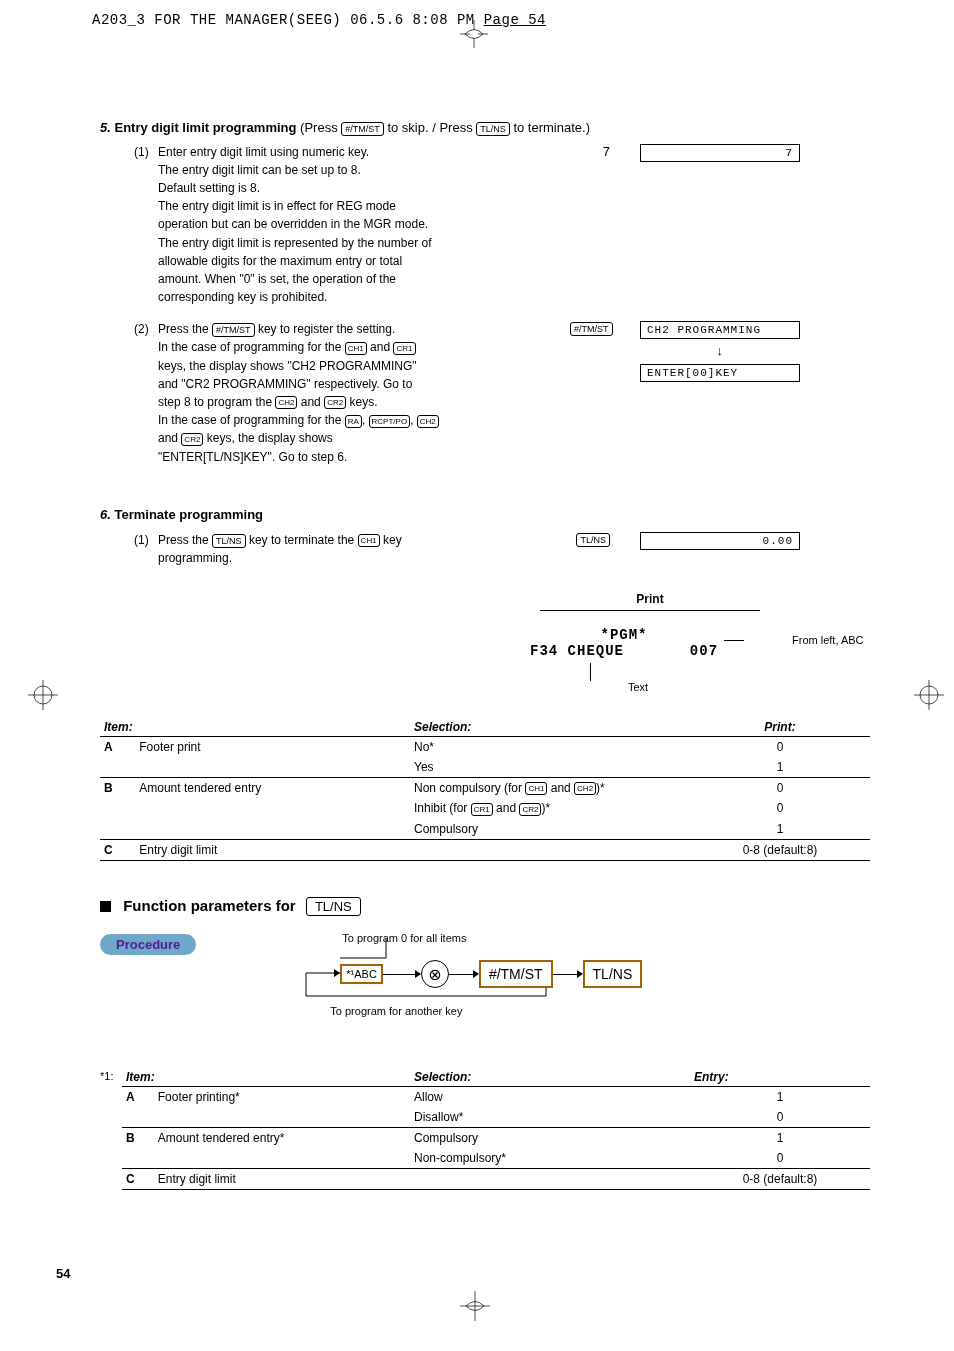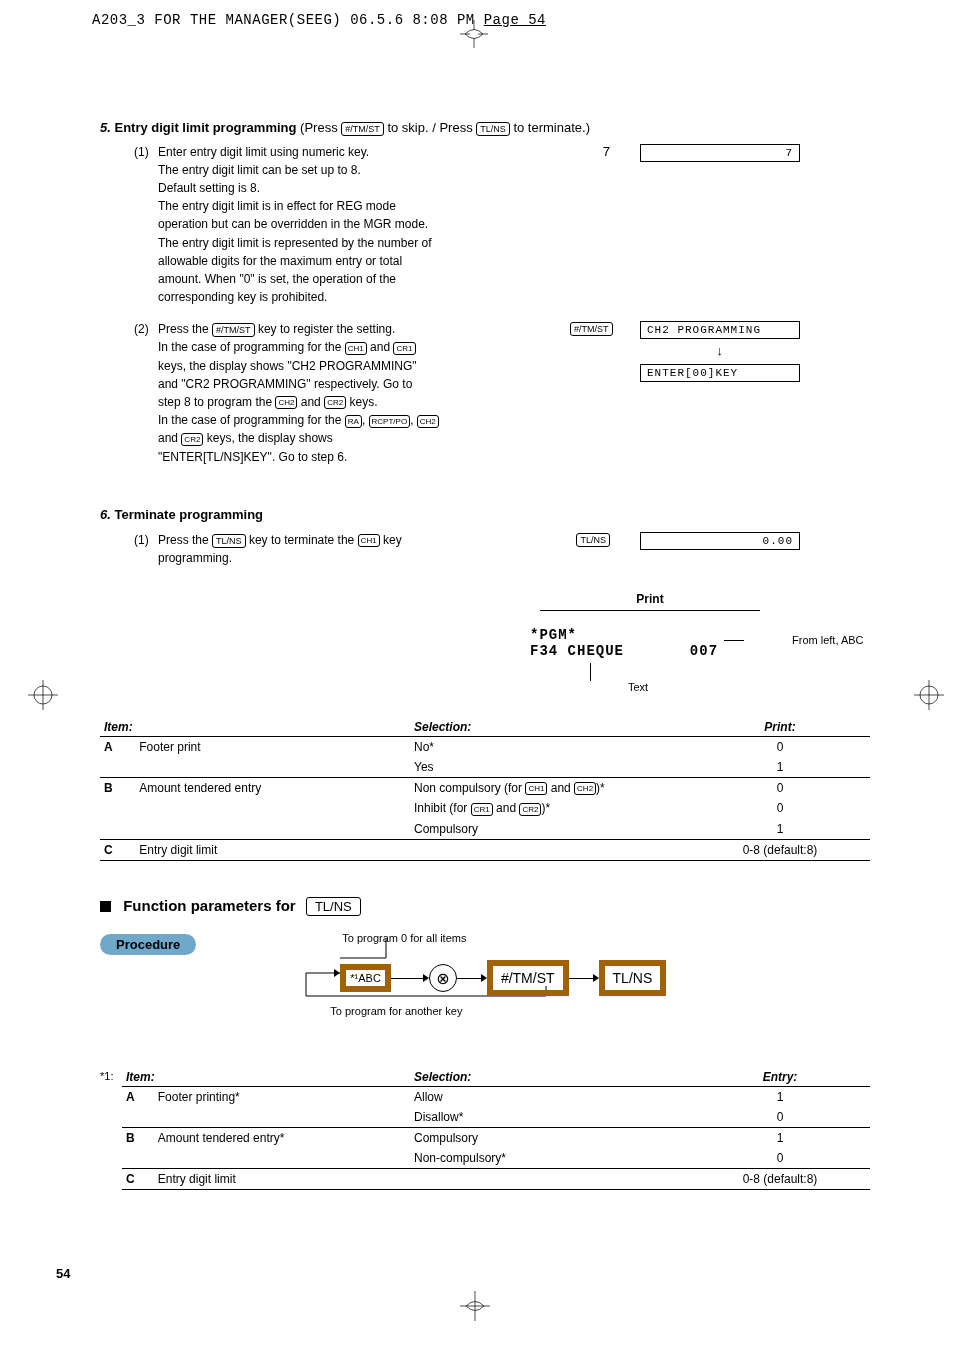--- a/index.html
+++ b/index.html
@@ -82,20 +82,21 @@
     position:relative;
     margin-top:6px;
   }
   .receipt-box {
     font-family:"Courier New", monospace;
     font-size:14px;
     font-weight:bold;
     white-space:pre;
     padding:4px 10px;
     letter-spacing:1px;
+    text-align:center;
   }
   .callout-text { font-size:11px;padding-left:48px; }
   .callout-line-h { border-top:1px solid #000; height:1px; }
   .table1, .table2 {
     width: 770px;
     margin-top:24px;
     border-collapse:collapse;
     font-size:12px;
   }
   .table1 th, .table2 th {
@@ -108,49 +109,49 @@
   .table1 td, .table2 td {
     border-bottom:1px solid #000;
     padding:3px 4px;
     vertical-align:top;
   }
   .table1 .col-item { width:50px; }
   .table1 .col-sel { width:280px; }
   .table1 .col-print { width:180px; text-align:center;}
   .table2 .col-item { width:50px; }
   .table2 .col-sel { width:280px; }
-  .table2 .col-entry { width:180px; text-align:center;}
+  .table2 .col-entry { width:180px; }
   .sq { display:inline-block; width:11px; height:11px; background:#000; vertical-align:middle; margin-right:8px;}
   .func-title { font-size:15px; font-weight:bold; margin-top:36px;}
   .func-title .key-big {
     display:inline-block;
     border:1px solid #000;
     border-radius:3px;
     padding:1px 8px;
     font-size:13px;
     font-weight:normal;
     vertical-align:middle;
     margin-left:6px;
   }
   .procedure-bubble {
     display:inline-block;
     background:#6fa8c8;
-    color:#000000;
+    color:#4c1d95;
     border-radius:12px;
     padding:3px 16px;
     font-size:13px;
     font-weight:bold;
     vertical-align:middle;
   }
   .diagram { margin-left:110px; margin-top:-2px;}
   .diagram-caption-top { font-size:11px; margin-bottom:4px; margin-left:36px;}
   .diagram-caption-bottom { font-size:11px; margin-top:4px; margin-left:24px;}
   .diagram-row { display:flex; flex-direction:row; align-items:center; gap:0;}
   .diagram-box {
-    border:6px solid #a16207;
+    border:2px solid #a16207;
     padding:4px 8px;
     font-size:14px;
     display:inline-flex;
     align-items:center;
     justify-content:center;
   }
   .diagram-box.small { font-size:11px; padding:2px 4px;}
   .diagram-circle {
     border:1px solid #000;
     border-radius:50%;

